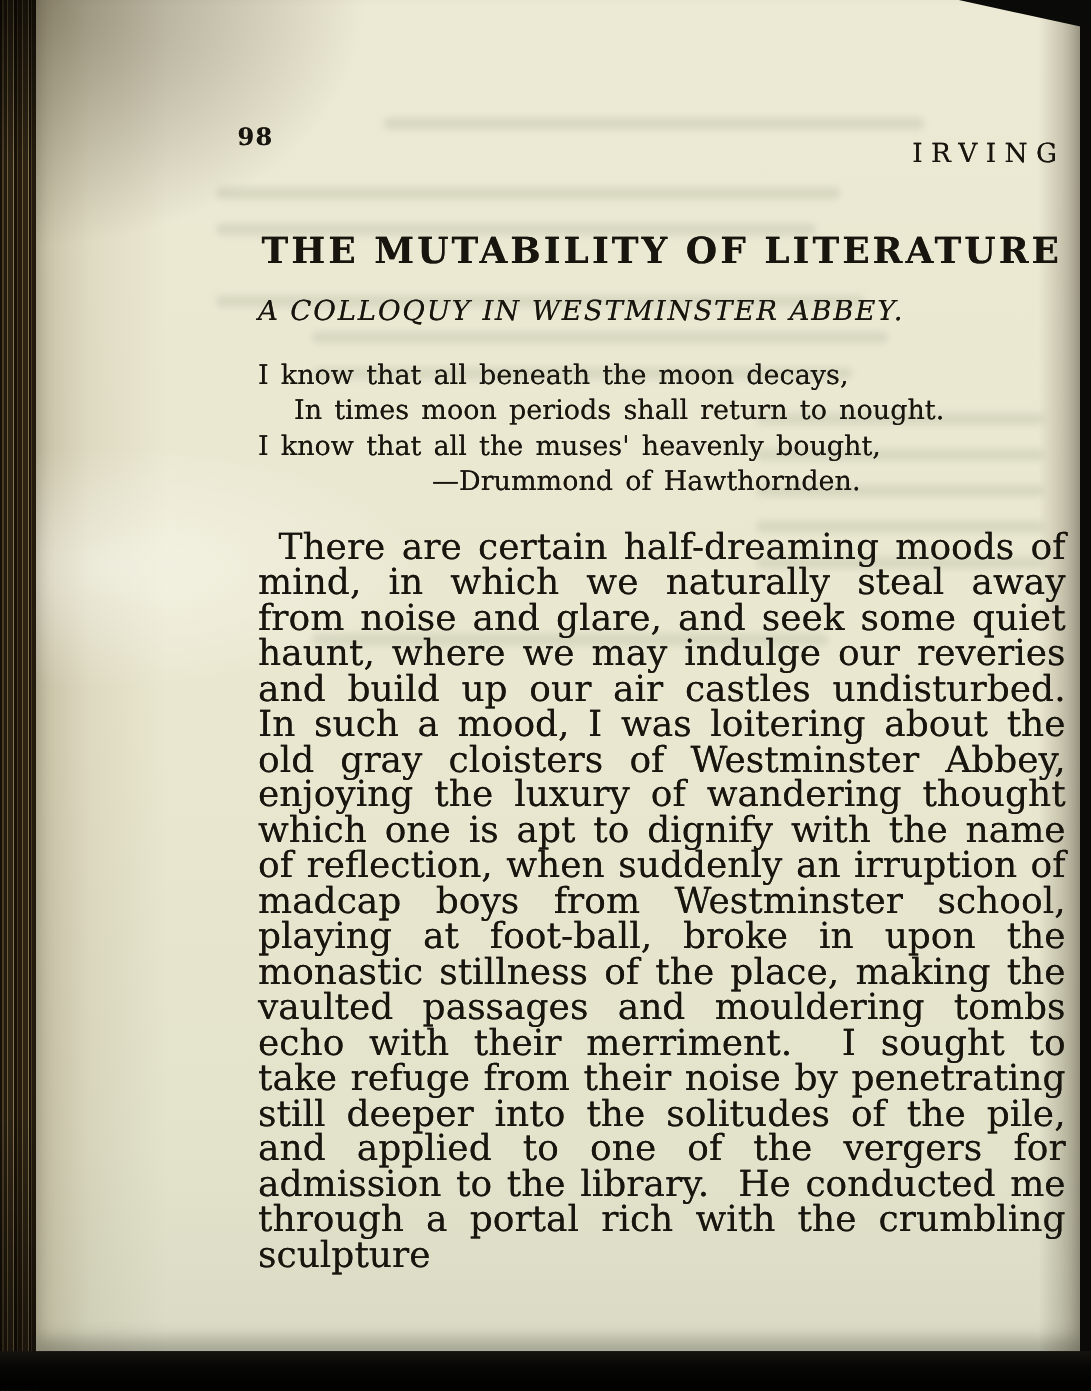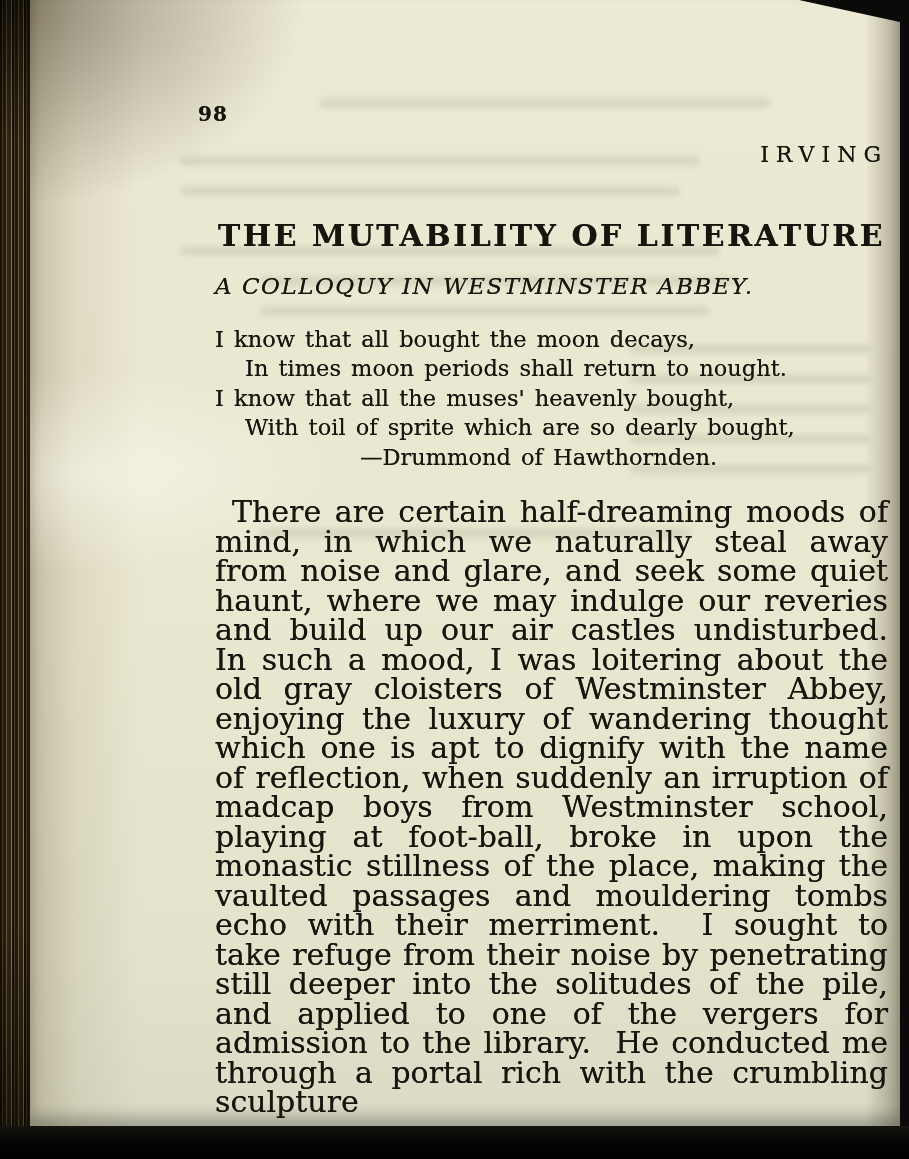--- a/index.html
+++ b/index.html
@@ -60,21 +60,21 @@
   .bleed i:nth-child(12) { top: 528px; left: 230px; width: 430px; }
 
   .content {
     position: relative;
     padding: 0 12px 0 185px;
     text-shadow: 0 0 0.5px rgba(24,21,15,0.8);
   }
 
   .header-row {
     position: relative;
-    padding-top: 102px;
+    padding-top: 76px;
     height: 30px;
   }
   .page-number {
     position: absolute; left: -17px; top: 102px;
     font-size: 20px; font-weight: bold; letter-spacing: 1px;
     filter: blur(0.4px);
   }
   .running-header {
     display: block; text-align: right;
     font-size: 22px; letter-spacing: 7px; margin-top: 40px;
@@ -151,24 +151,23 @@
       <div class="header-row">
         <span class="page-number">98</span>
         <span class="running-header">IRVING</span>
       </div>
 
       <h1 class="title">THE MUTABILITY OF LITERATURE</h1>
 
       <h2 class="subtitle">A COLLOQUY IN WESTMINSTER ABBEY.</h2>
 
       <div class="poem">
-        <div class="pl">I know that all bought the moon decays,</div>
+        <div class="pl">I know that all beneath the moon decays,</div>
         <div class="pl in">In times moon periods shall return to nought.</div>
         <div class="pl">I know that all the muses' heavenly bought,</div>
-        <div class="pl in">With toil of sprite which are so dearly bought,</div>
         <div class="pl attr">—Drummond of Hawthornden.</div>
       </div>
 
       <p class="body-text">There are certain half-dreaming moods of mind, in which we naturally steal away from noise and glare, and seek some quiet haunt, where we may indulge our reveries and build up our air castles undisturbed.  In such a mood, I was loitering about the old gray cloisters of Westminster Abbey, enjoying the luxury of wandering thought which one is apt to dignify with the name of reflection, when suddenly an irruption of madcap boys from Westminster school, playing at foot-ball, broke in upon the monastic stillness of the place, making the vaulted passages and mouldering tombs echo with their merriment.  I sought to take refuge from their noise by penetrating still deeper into the solitudes of the pile, and applied to one of the vergers for admission to the library.  He conducted me through a portal rich with the crumbling sculpture</p>
 
     </div>
   </div>
 
   <div class="corner-tr"></div>
   <div class="bottom-bar"></div>

